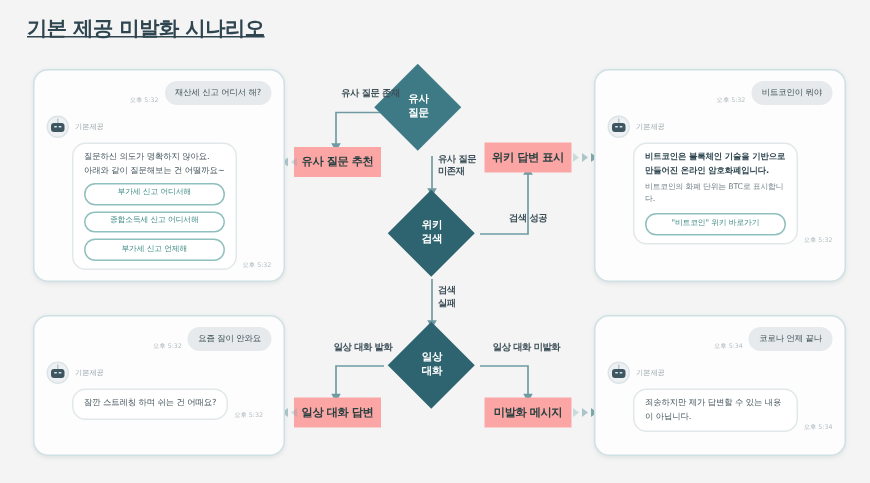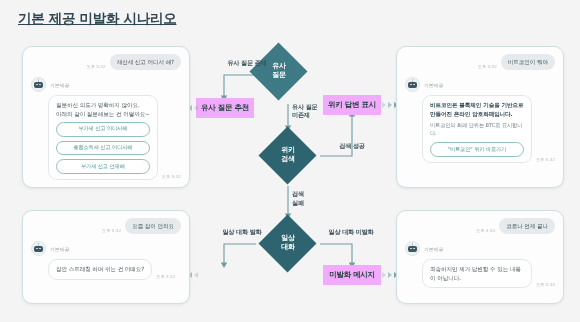--- a/index.html
+++ b/index.html
@@ -71,21 +71,21 @@
     display:block;margin-top:4px;
     border:1px solid #8fc0bd;border-radius:9px;
     color:#3f8c86;background:#fff;
     font-size:5.2px;padding:2.5px 6px;text-align:center;
     letter-spacing:-0.1px;
   }
   .chip:first-of-type{margin-top:5px;}
 
   
   .node-box{
-    position:absolute;background:#f0abfc;
+    position:absolute;background:#fca5a5;
     display:flex;align-items:center;justify-content:center;
     font-size:7.5px;font-weight:700;color:#27403f;
     letter-spacing:-0.3px;text-align:right;
   }
   .diamond{
     position:absolute;
     display:flex;align-items:center;justify-content:center;
     color:#fff;font-size:7px;font-weight:700;line-height:1.3;
     text-align:center;letter-spacing:-0.3px;
     transform:rotate(45deg);
@@ -162,20 +162,21 @@
     <span>
       <em style="font-style:normal;display:block;">일상</em>
       <em style="font-style:normal;display:block;">대화</em>
     </span>
   </div>
 
   <div class="node-box" style="left:196px;top:98px;width:58px;height:20px;">유사 질문 추천</div>
 
   <div class="node-box" style="left:323px;top:95px;width:58px;height:20px;">위키 답변 표시</div>
 
+  <div class="node-box" style="left:196px;top:265px;width:58px;height:20px;">일상 대화 답변</div>
 
   <div class="node-box" style="left:323px;top:265px;width:58px;height:20px;">미발화 메시지</div>
 
   <div class="edge-label" style="left:212px;top:59px;width:70px;">유사 질문 존재</div>
 
   <div class="edge-label multi" style="left:292px;top:103px;width:38px;text-align:left;">유사 질문</div>
   <div class="edge-label multi" style="left:292px;top:111px;width:38px;text-align:left;">미존재</div>
 
   <div class="edge-label" style="left:326px;top:142px;width:52px;">검색 성공</div>
 

